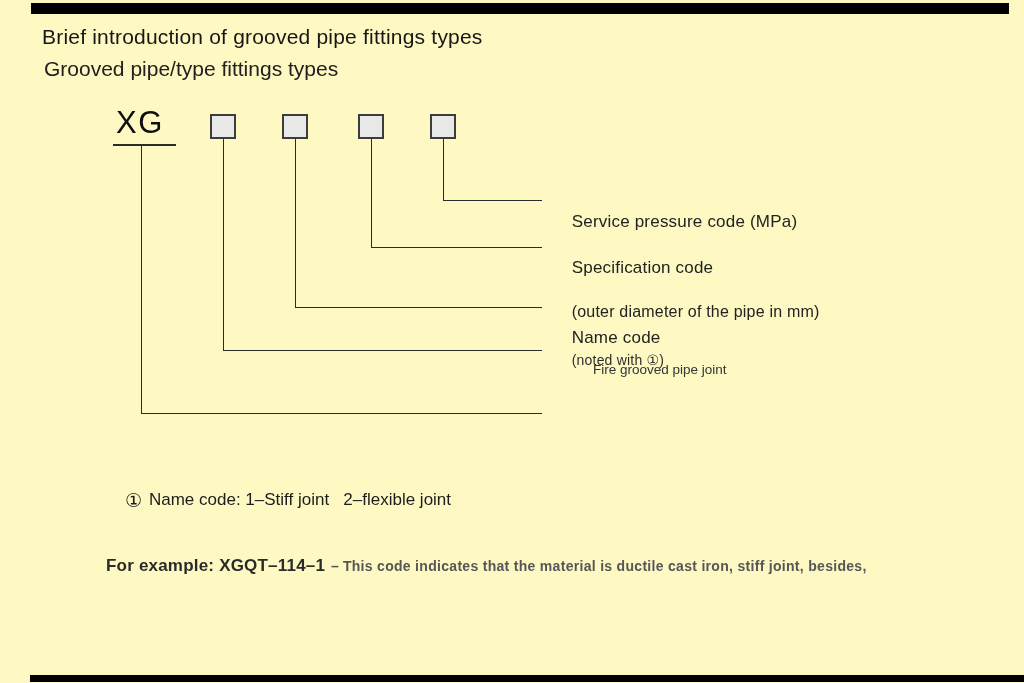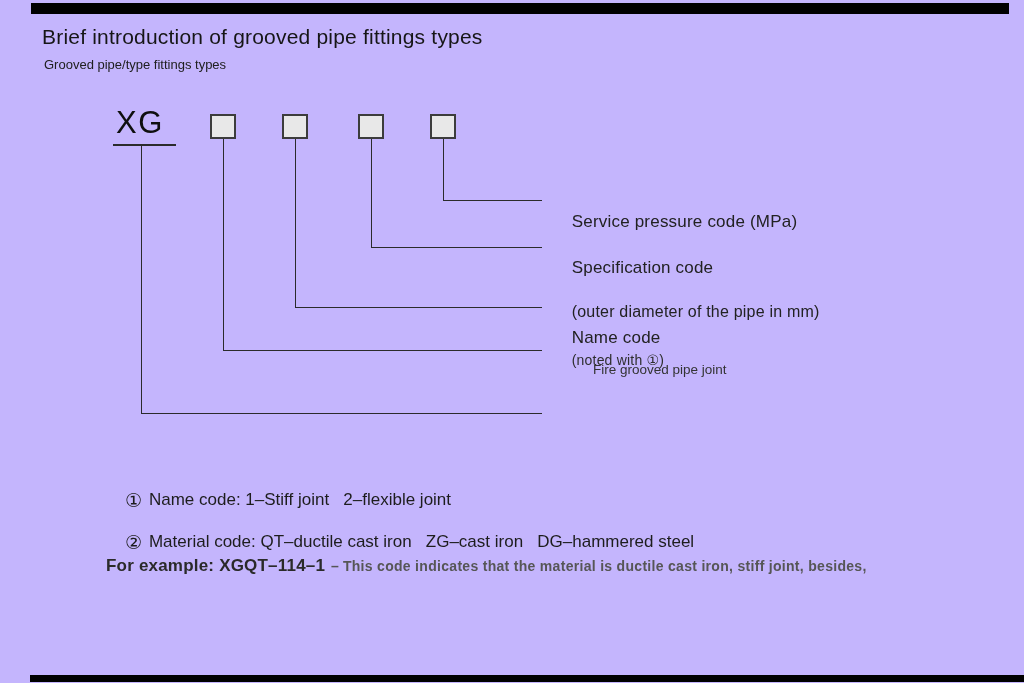--- a/index.html
+++ b/index.html
@@ -5,28 +5,28 @@
   :root{
     --ink:#1e1e1e;
     --line:#2b2b2b;
     --muted:#565656;
     --box-fill:#e8e8e8;
     --box-border:#3c3c3c;
   }
   *{margin:0;padding:0;box-sizing:border-box;}
   html,body{background:#ffffff;}
   body{font-family:"Liberation Sans","DejaVu Sans",sans-serif;color:var(--ink);}
-  .canvas{position:relative;width:1024px;height:683px;background:#c4b5fd;overflow:hidden;}
+  .canvas{position:relative;width:1024px;height:683px;background:#fef9c3;overflow:hidden;}
 
   .bar{position:absolute;background:#000000;}
   .bar.top{left:31px;top:3px;width:978px;height:11px;}
   .bar.bottom{left:30px;top:675px;width:994px;height:7px;}
 
   .title{position:absolute;left:42px;top:25px;font-size:21px;letter-spacing:.2px;font-weight:500;color:#161616;white-space:pre;}
-  .subtitle{position:absolute;left:44px;top:57px;font-size:13px;font-weight:400;color:#202020;white-space:pre;}
+  .subtitle{position:absolute;left:44px;top:57px;font-size:21px;font-weight:400;color:#202020;white-space:pre;}
 
   .xg{position:absolute;left:116px;top:105px;font-size:31px;font-weight:normal;letter-spacing:1.5px;color:#0f0f0f;}
   .xg-underline{position:absolute;left:113px;top:144px;width:63px;height:2px;background:var(--line);}
 
   .dbox{position:absolute;top:114px;width:26px;height:25px;background:var(--box-fill);border:2px solid var(--box-border);}
 
   .vline{position:absolute;width:1px;background:var(--line);}
   .hline{position:absolute;height:1px;background:var(--line);}
 
   .dlabel{position:absolute;left:552px;font-size:17px;line-height:22px;letter-spacing:.2px;color:#222;white-space:pre;}
@@ -89,21 +89,18 @@
     <span class="main">Name code</span>
     <span class="note">(noted with ①)</span>
   </div>
 
   <div class="sub-sm" style="top:362px">Fire grooved pipe joint</div>
 
 
   <div class="note-row" style="top:464px">
     <span class="marker">①</span><span class="ntext">Name code: 1–Stiff joint   2–flexible joint</span>
   </div>
-  <div class="note-row" style="top:506px">
-    <span class="marker">②</span><span class="ntext">Material code: QT–ductile cast iron   ZG–cast iron   DG–hammered steel</span>
-  </div>
 
   <div class="example">
     <span class="ex-lead">For example: XGQT–114–1</span><span class="ex-dash">–</span><span class="ex-rest">This code indicates that the material is ductile cast iron, stiff joint, besides,</span>
   </div>
 
 </div>
 
 </body></html>

